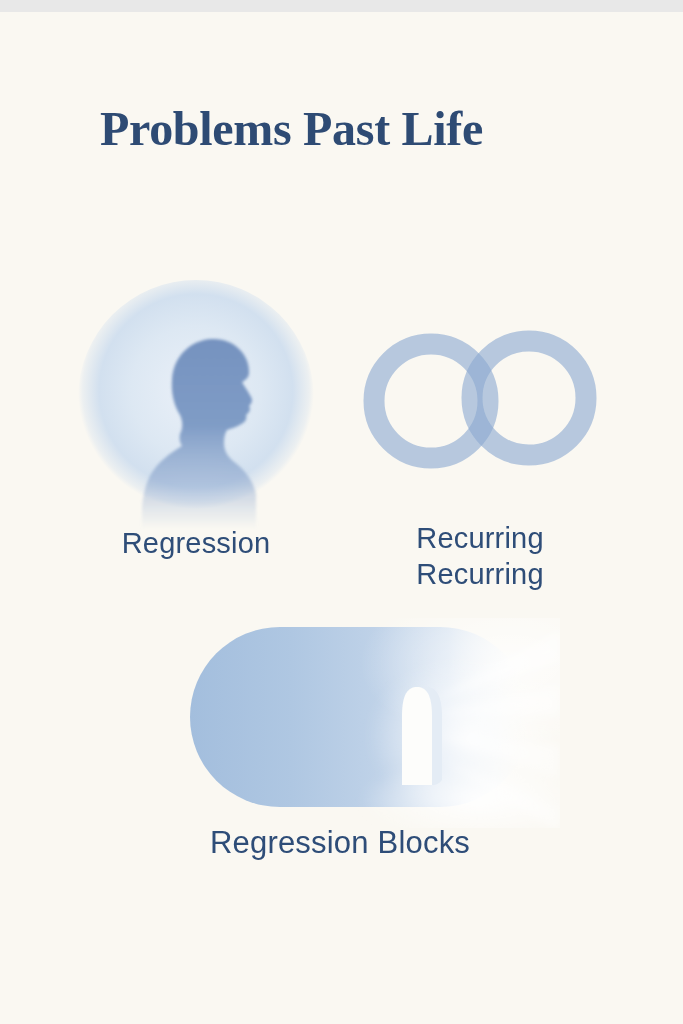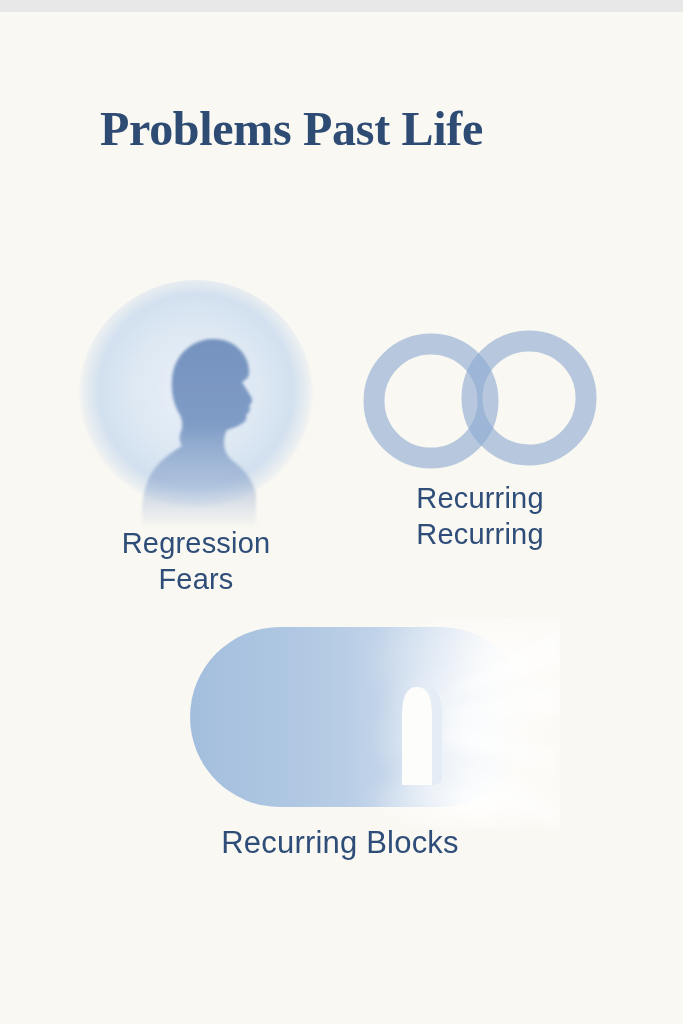--- a/index.html
+++ b/index.html
@@ -38,21 +38,21 @@
     position:absolute;
     text-align:center;
     font-size:29px;
     line-height:36px;
     font-weight:400;
     color:var(--label-color,#2e4d78);
     letter-spacing:0.2px;
   }
   .item-label .l-line{display:block;}
   .label-fears{left:36px;top:513px;width:320px;}
-  .label-patterns{left:320px;top:468px;width:320px;}
+  .label-patterns{left:320px;top:508px;width:320px;}
   .label-blocks{left:140px;top:813px;width:400px;font-size:31px;}
 </style>
 </head>
 <body>
 
 <div class="canvas">
 
   <h1 class="page-title">
     <span class="t-line">Problems Past Life</span>
   </h1>
@@ -151,25 +151,24 @@
       <polygon points="252,136 380,192 380,215" fill="#ffffff" opacity="0.4"></polygon>
       <ellipse cx="300" cy="182" rx="120" ry="42" fill="url(#floorGlow)"></ellipse>
     </g>
 
     <path fill="#e4ecf5" filter="url(#doorSoft)" d="M232,167 L232,98 C232,76 240,69 247,69 C256,69 262,78 262,98 L262,162 C259,166 256,167 252,167 Z"></path>
     <path fill="#fdfdfb" filter="url(#doorSoft)" d="M222,167 L222,98 C222,76 228,69 237,69 C246,69 252,76 252,98 L252,167 Z"></path>
   </svg>
 
   <div class="item-label label-fears">
     <span class="l-line">Regression</span>
-    <span class="l-line">Fears</span>
   </div>
 
   <div class="item-label label-patterns">
     <span class="l-line">Recurring</span>
     <span class="l-line">Recurring</span>
   </div>
 
   <div class="item-label label-blocks">
-    <span class="l-line">Recurring Blocks</span>
+    <span class="l-line">Regression Blocks</span>
   </div>
 
 </div>
 
 </body></html>

